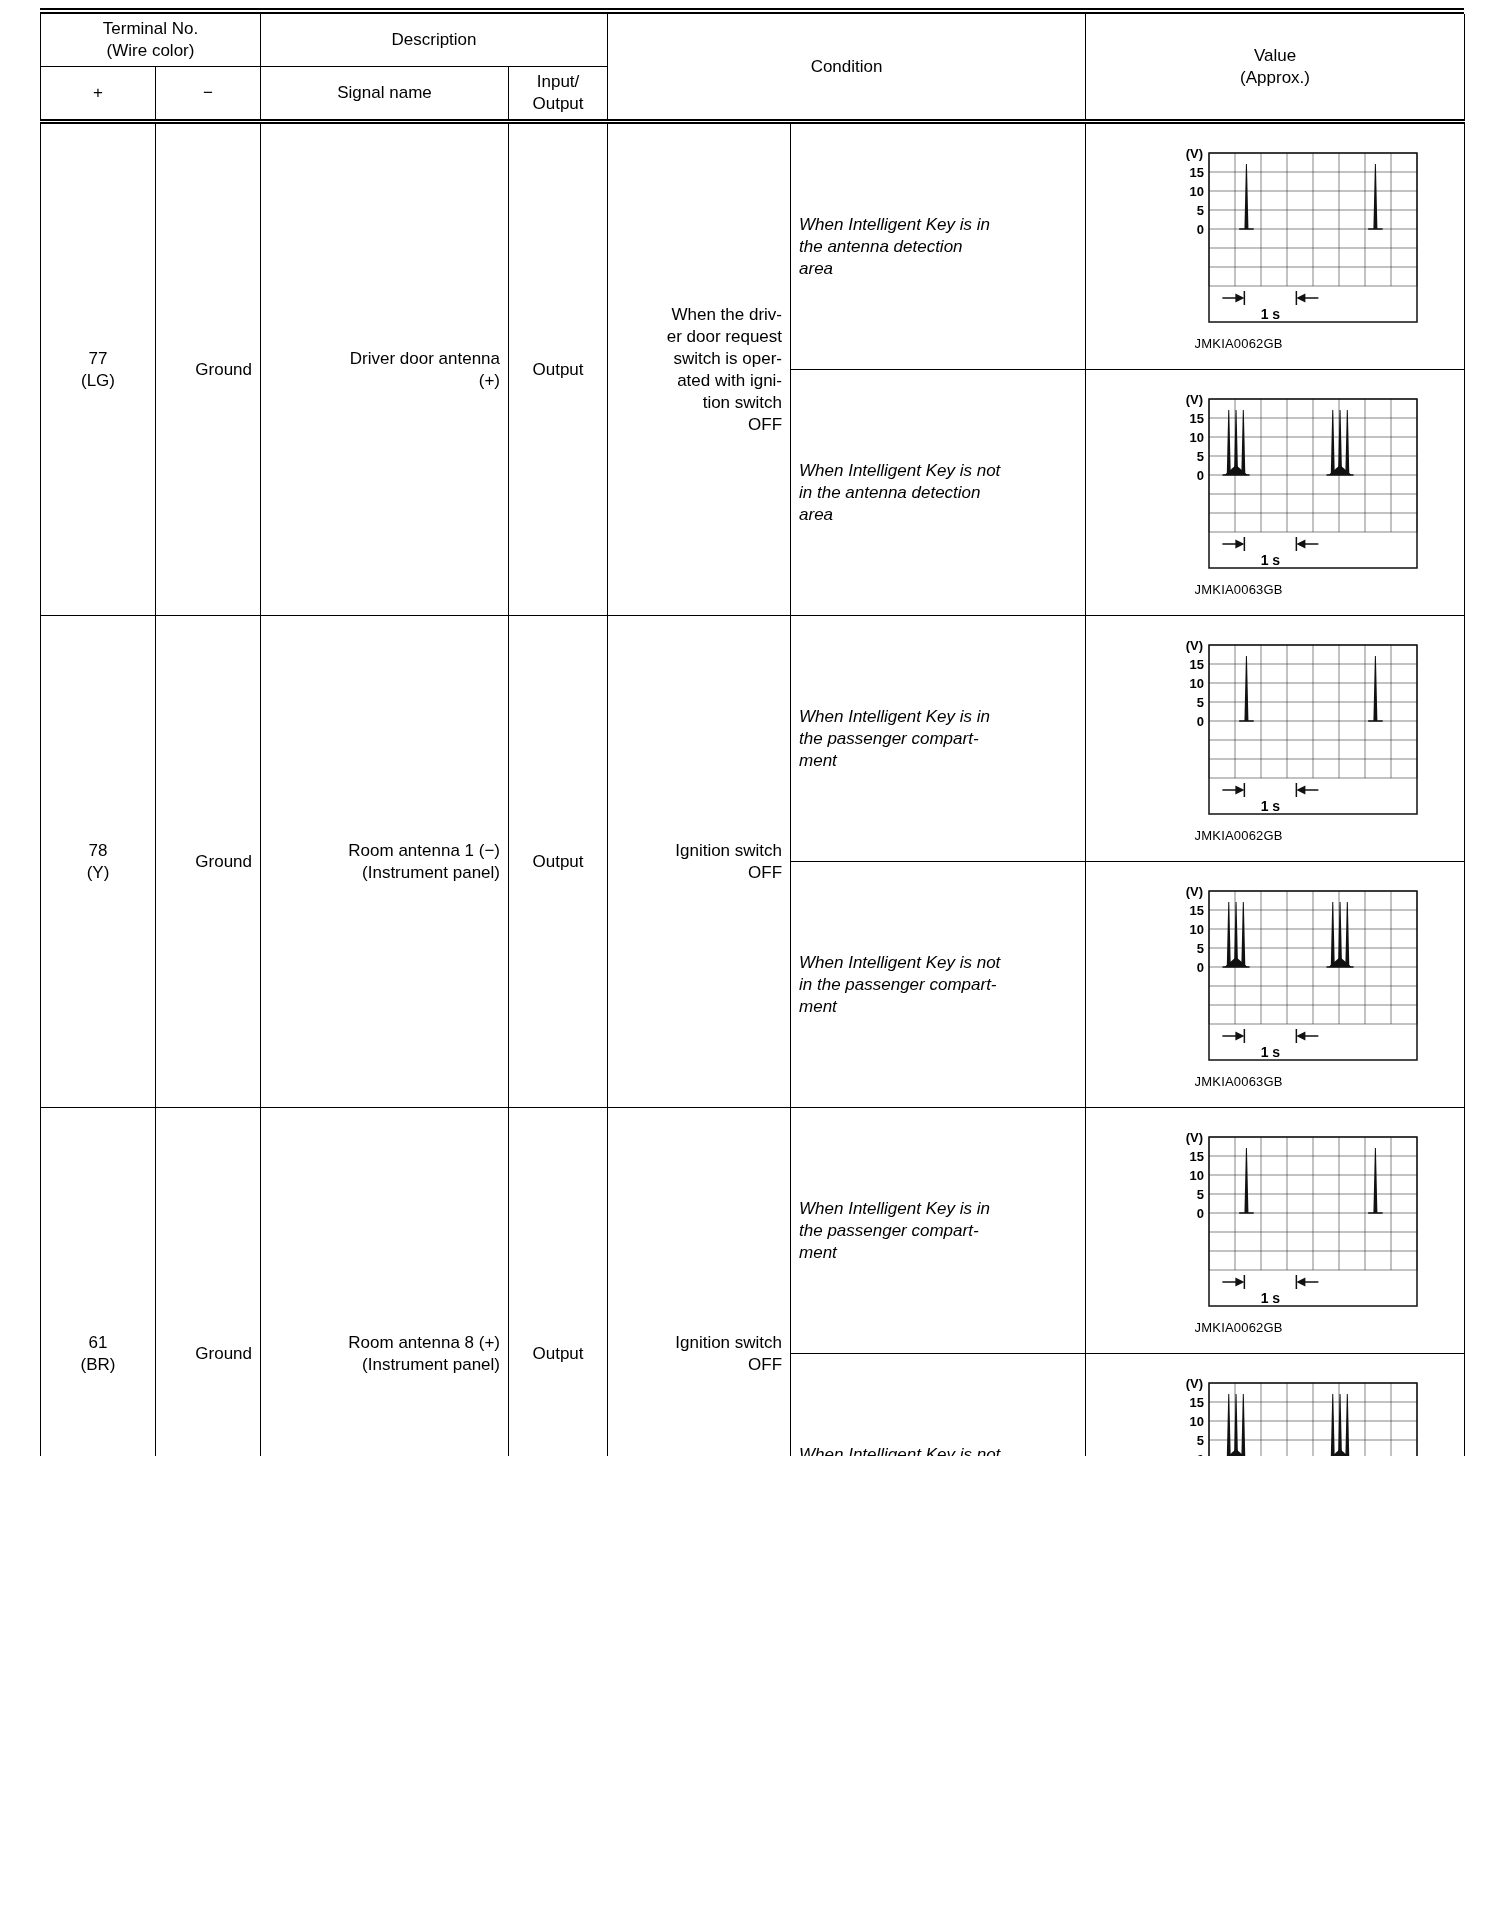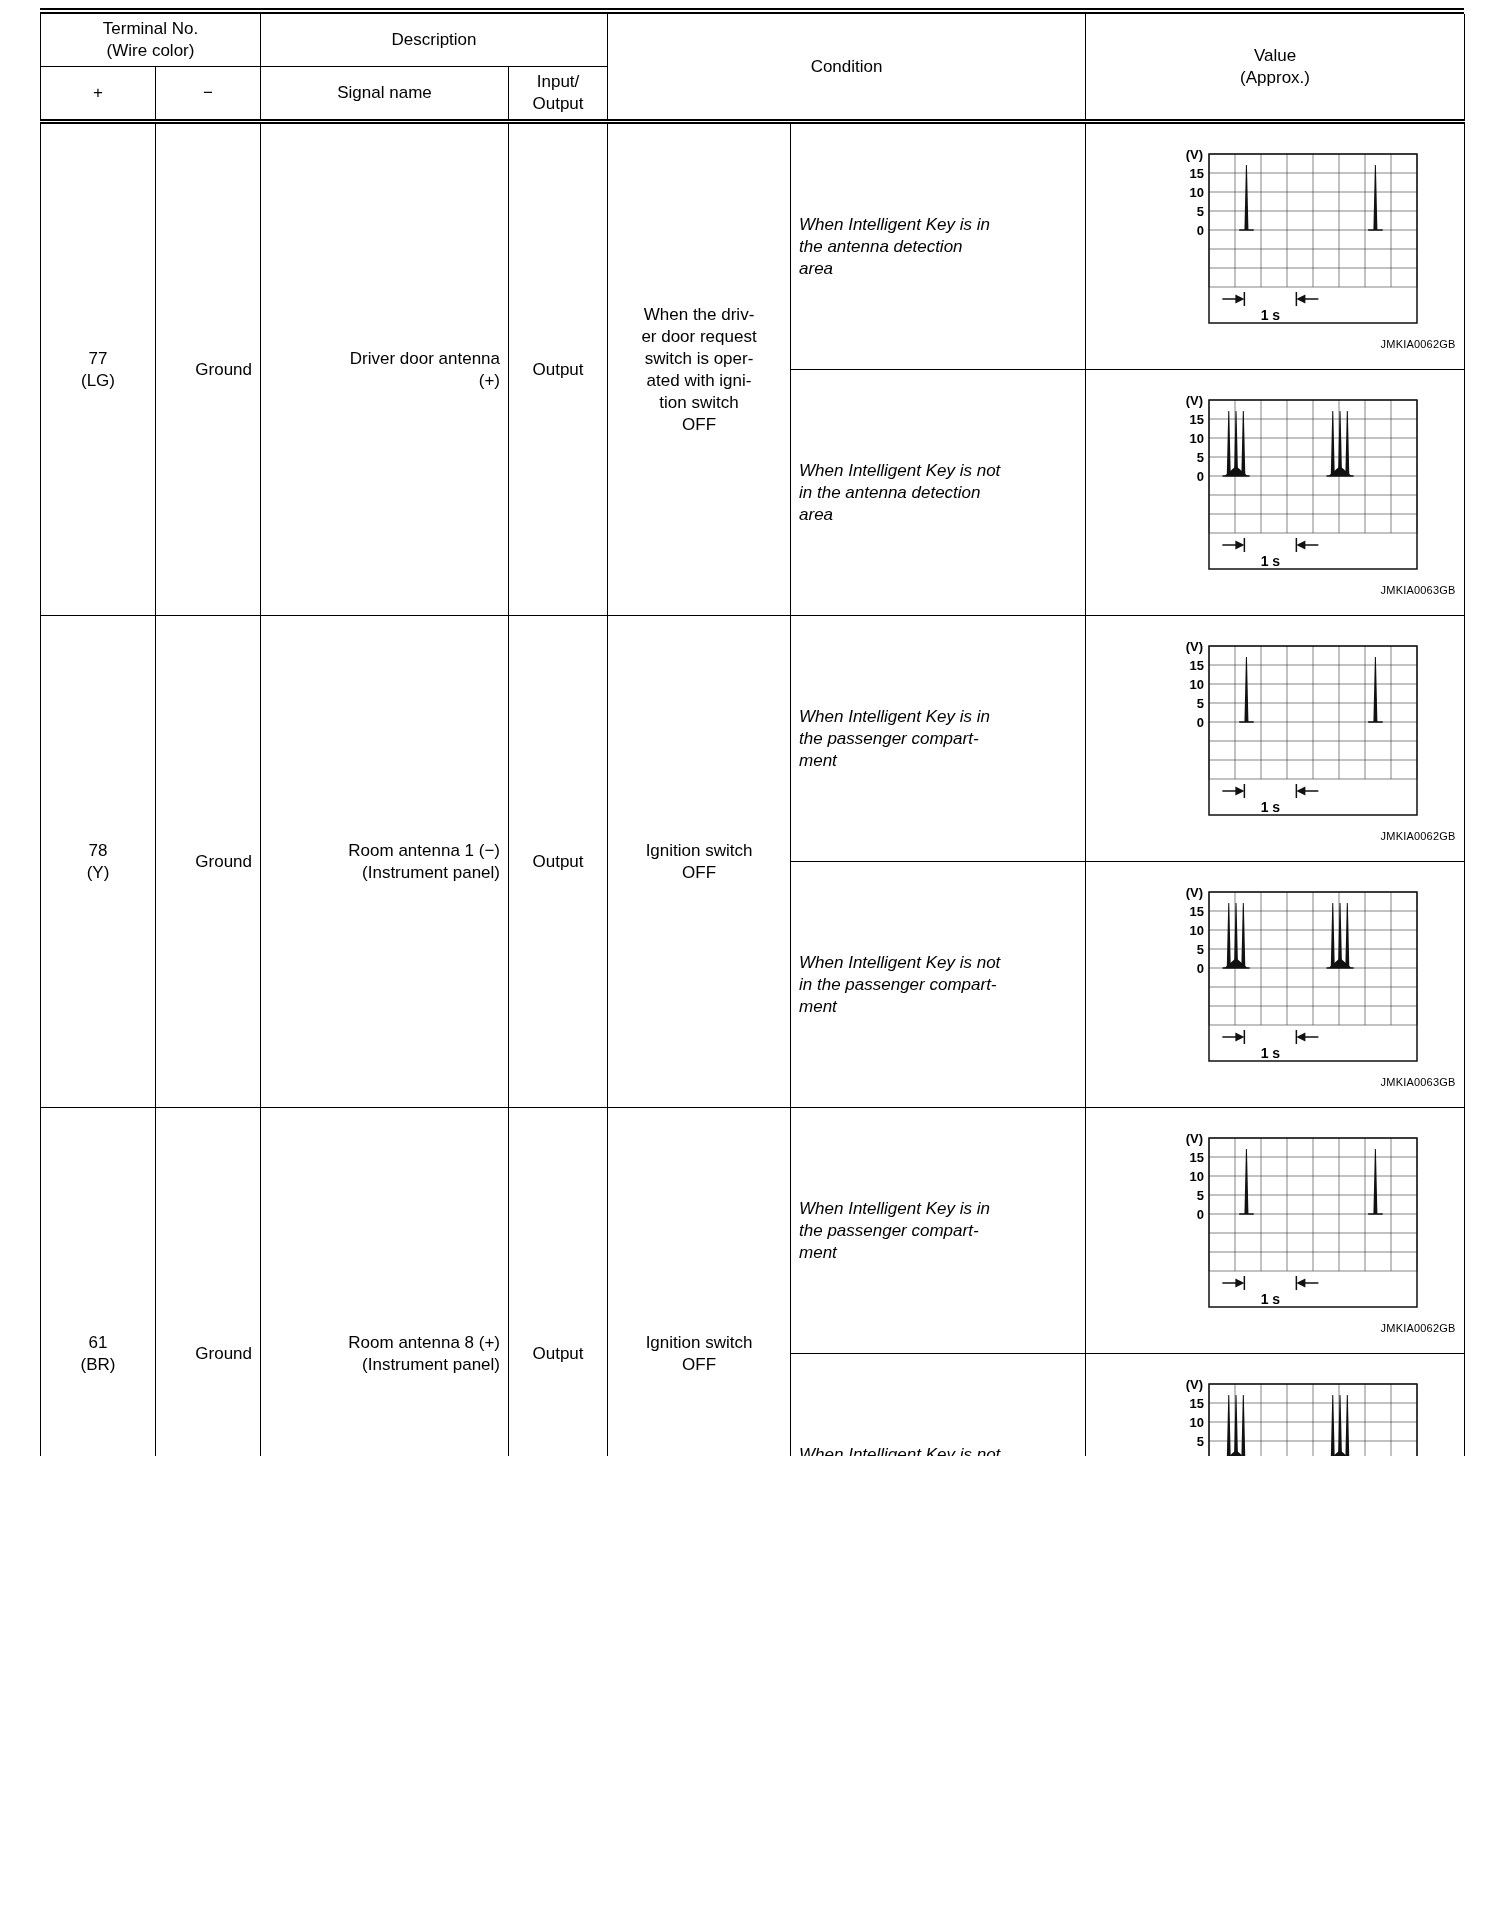--- a/index.html
+++ b/index.html
@@ -25,27 +25,27 @@
   thead tr.hr2 th, thead th[rowspan] { border-bottom:5px double #000; }
   thead th { text-align:center; }
 
   .ml  { white-space:pre-line; }
 
   td.c-sub, td.c-val { height:237px; }
   td.c-term   { text-align:center;margin-left:33px; }
   td.c-ground { text-align:right; }
   td.c-signal { text-align:right; padding-left:12px; }
   td.c-io     { text-align:center; }
-  td.c-cond   { text-align:center; padding-left:10px; padding-right:6px; }
+  td.c-cond   { text-align:right; padding-left:10px; padding-right:6px; }
   td.c-sub    { text-align:left; padding-left:12px; padding-right:8px;font-style:italic; }
   td.c-val    { padding:6px 0; }
   td.bb0      { border-bottom:0; }
 
   .scopewrap { width:261px; margin:0 auto; transform:translateX(16px); }
-  .figid { text-align:right; font-size:11px; letter-spacing:0.2px; margin-top:3px; transform:translateX(34px); }
+  .figid { text-align:left; font-size:13px; letter-spacing:0.2px; margin-top:3px; transform:translateX(34px); }
 
   
   svg .g { stroke:#333; stroke-width:0.6; }
   svg .b { fill:none; stroke:#111; stroke-width:1.5; }
   svg .w { stroke:#111; stroke-width:1.5; }
   svg .t  { font:700 13px "Liberation Sans", sans-serif; fill:#000; }
   svg .ts { font:700 14px "Liberation Sans", sans-serif; fill:#000; }
 </style>
 </head>
 <body>

